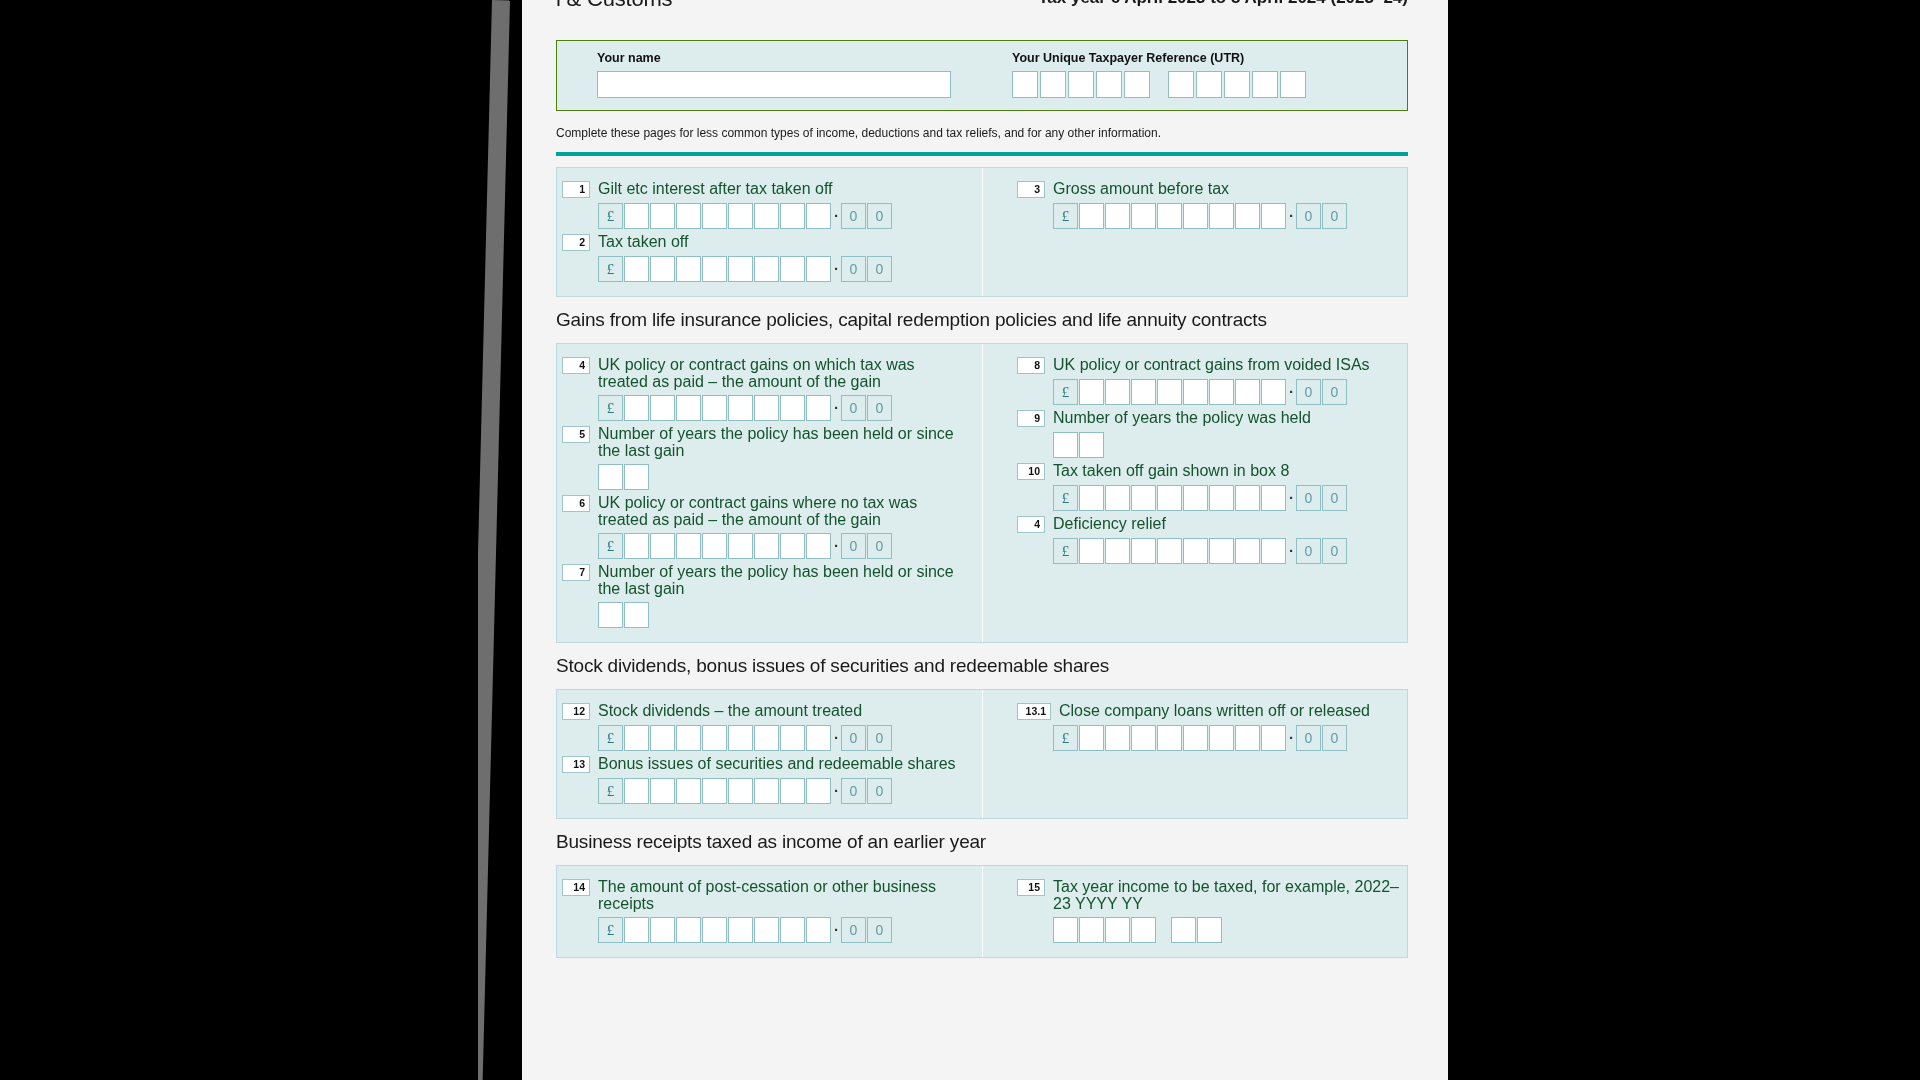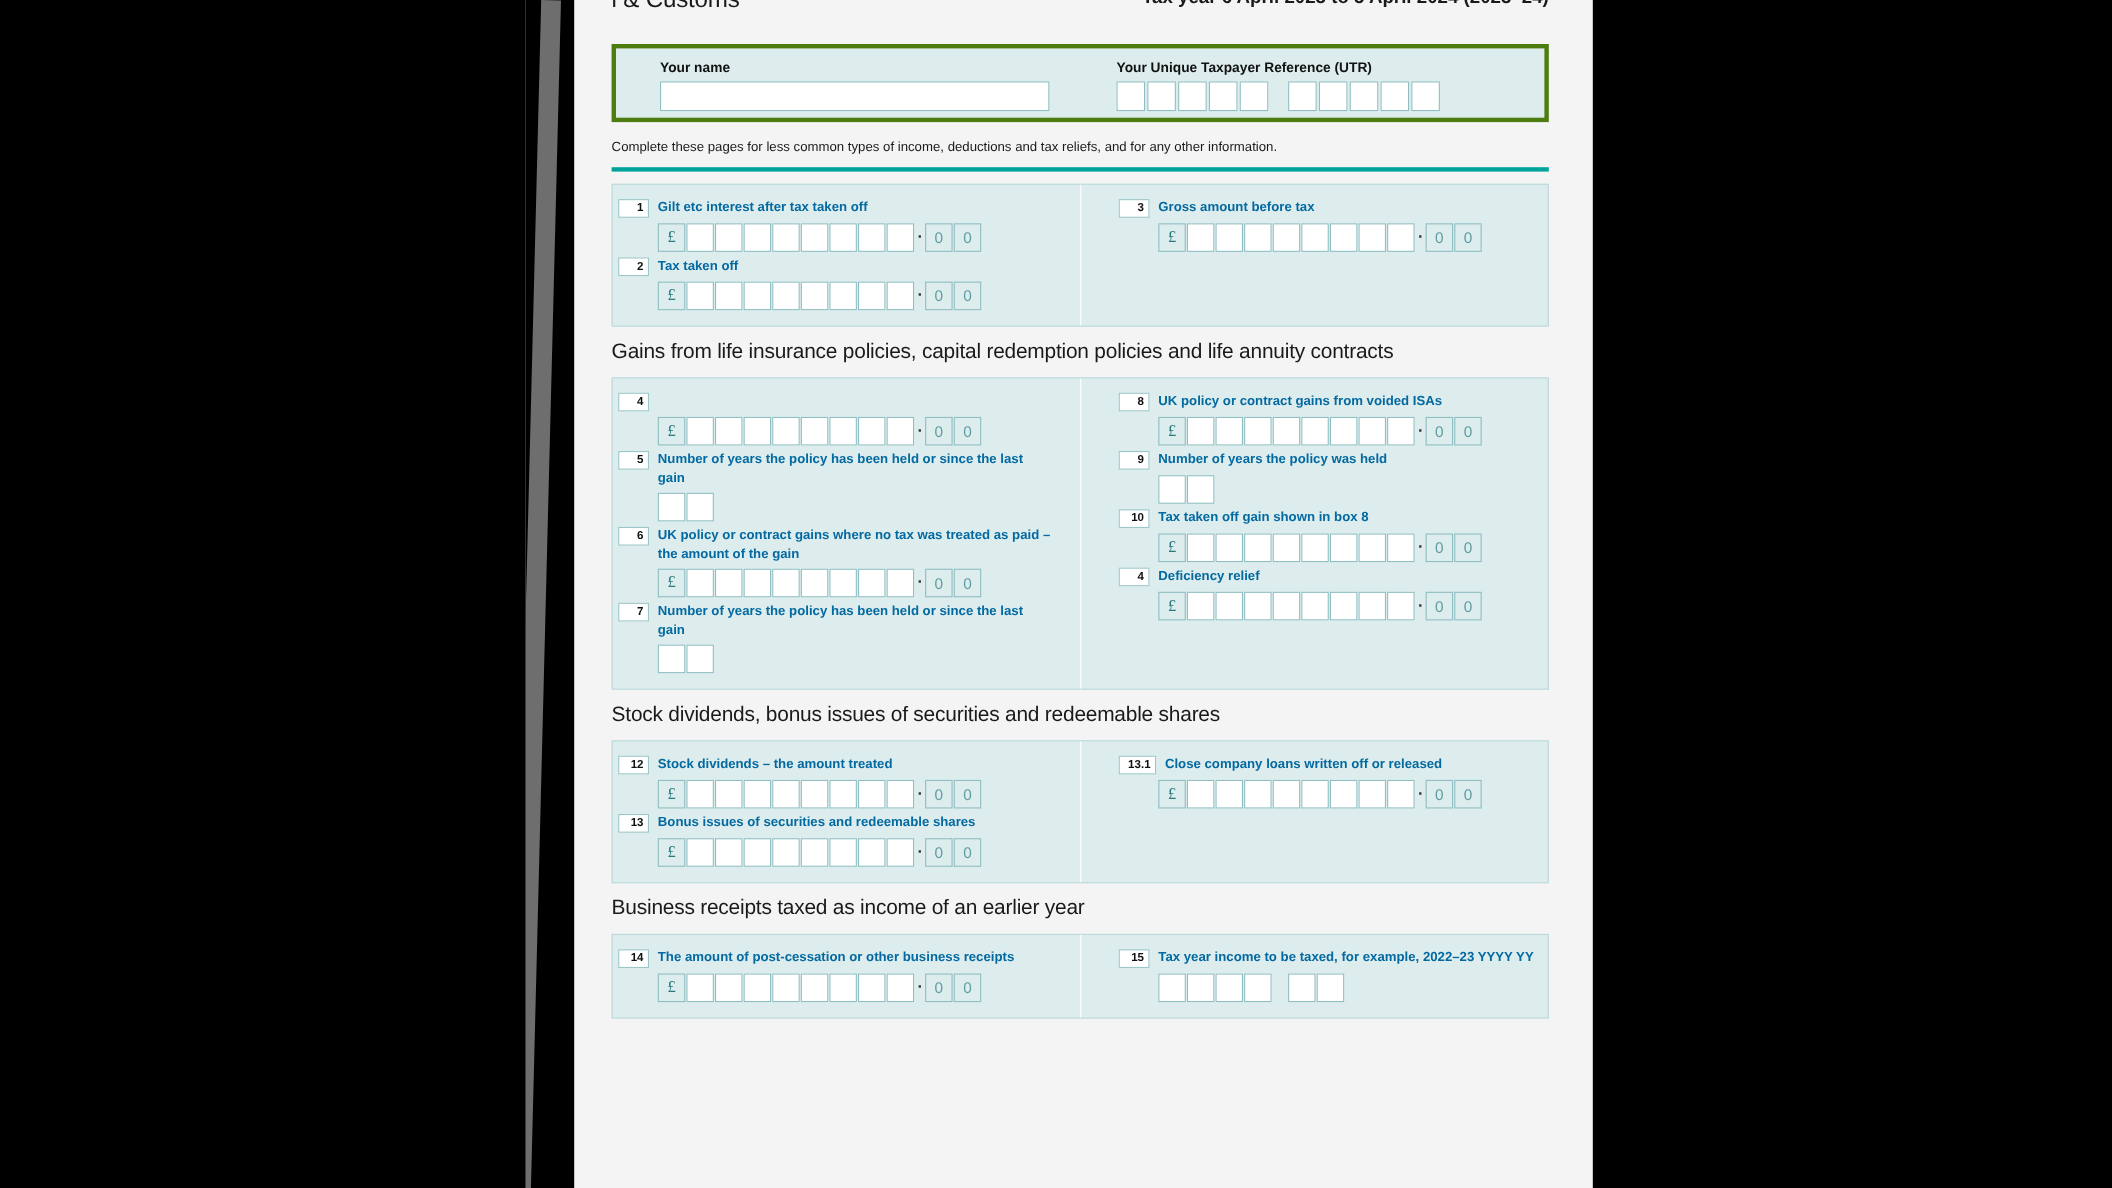--- a/index.html
+++ b/index.html
@@ -80,21 +80,21 @@
     font-size: 17px;
     font-weight: bold;
     color: #1a1a1a;
     white-space: nowrap;
   }
 
   
   .namebar {
     margin-top: 16px;
     background: #ddeced;
-    border: 4px solid #4d7c0f;
+    border: 1px solid #4d7c0f;
     height: 71px;
     position: relative;
   }
   .namebar .lbl {
     position: absolute;
     font-size: 12.5px;
     font-weight: bold;
     color: #111;
     top: 10px;
   }
@@ -189,23 +189,23 @@
     color: #111;
     text-align: right;
     line-height: 15px;
     padding-right: 4px;
     margin-right: 8px;
     margin-top: 1px;
   }
   .boxnum.wide { min-width: 34px; }
 
   .field-label {
-    font-size: 12px;
-    font-weight: bold;
-    color: #0369a1;
+    font-size: 16px;
+    font-weight: normal;
+    color: #14532d;
     line-height: 17px;
     max-width: 360px;
   }
 
   
   .entry {
     margin-top: 5px;
     margin-left: 36px;
     display: flex;
     align-items: center;
@@ -356,20 +356,21 @@
                 </div>
               </div>
             </div>
           </div>
           <div class="sub-head">Gains from life insurance policies, capital redemption policies and life annuity contracts</div>
           <div class="panel">
             <div class="col left">
               <div class="field">
                 <div class="field-head">
                   <div class="boxnum">4</div>
+                  <div class="field-label">UK policy or contract gains on which tax was treated as paid – the amount of the gain</div>
                 </div>
                 <div class="entry">
                   <div class="cell pound">£</div>
                   <div class="cell"></div>
                   <div class="cell"></div>
                   <div class="cell"></div>
                   <div class="cell"></div>
                   <div class="cell"></div>
                   <div class="cell"></div>
                   <div class="cell"></div>

